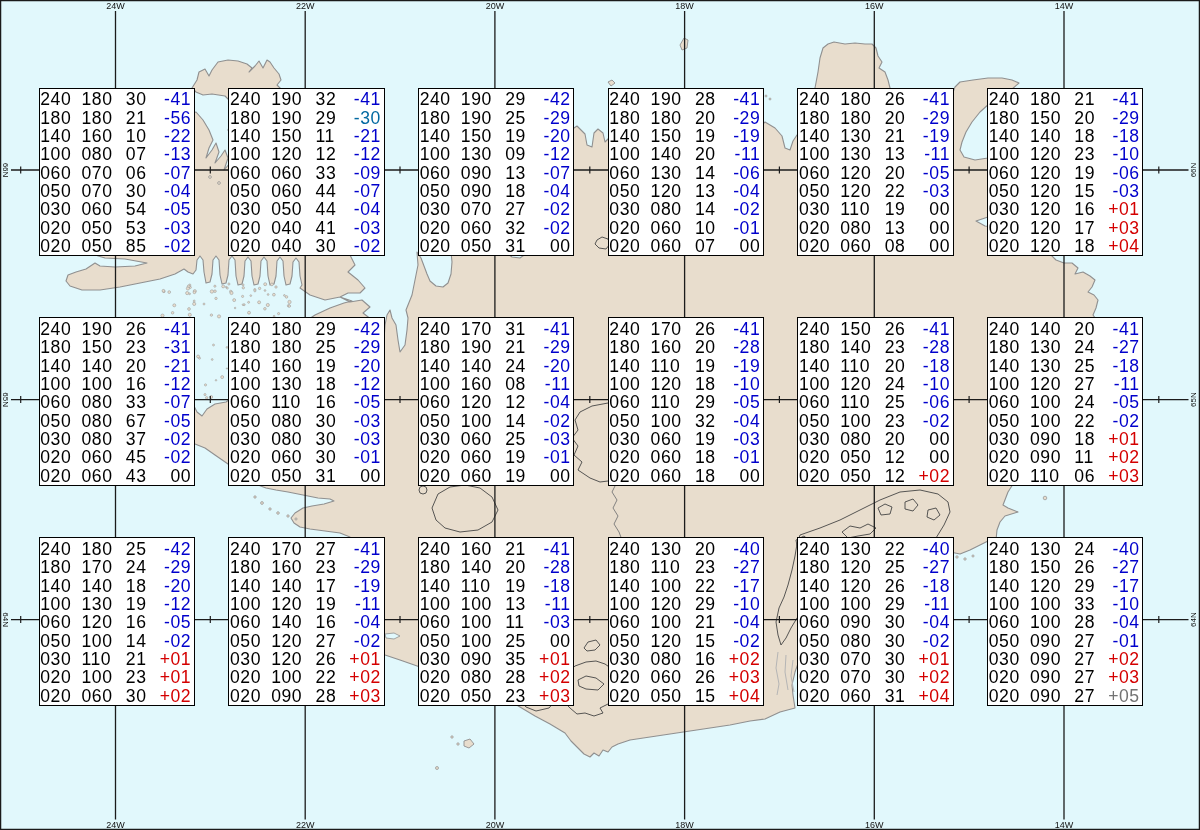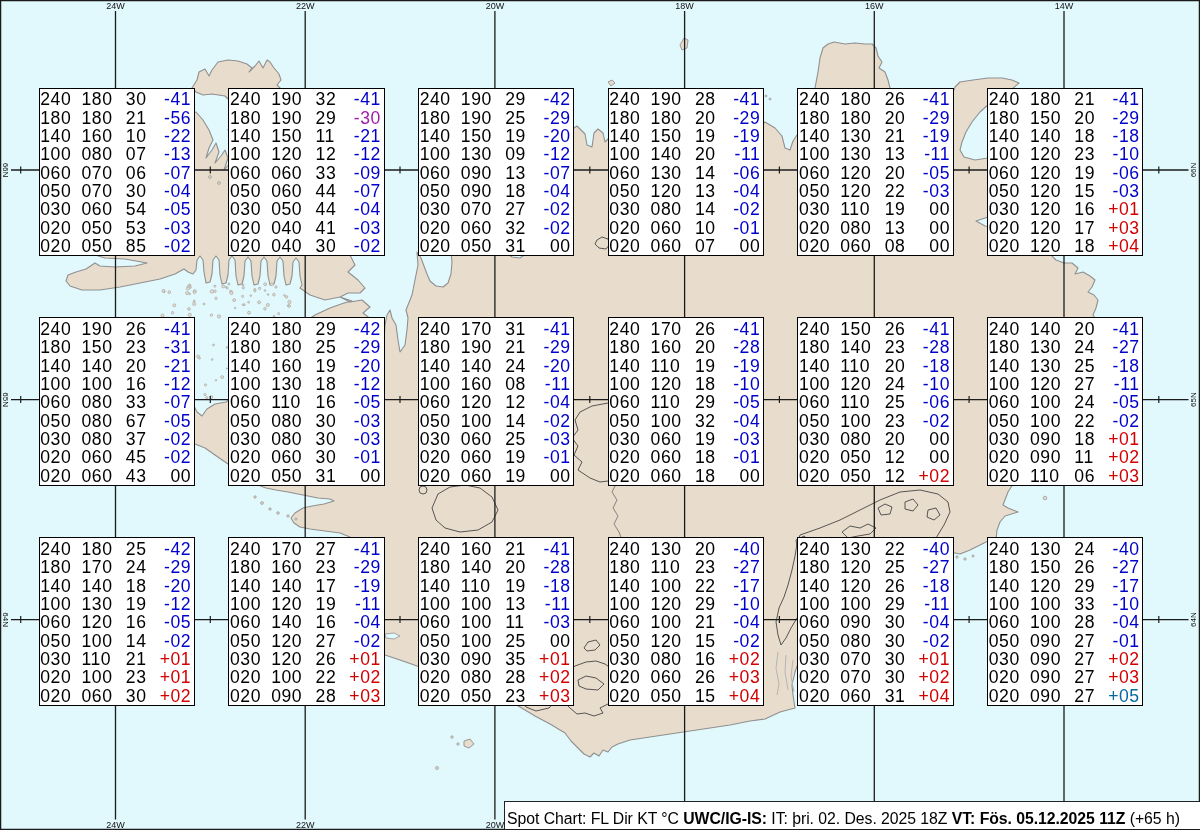--- a/index.html
+++ b/index.html
@@ -194,21 +194,21 @@
       <div class="br"><span class="c1">140</span><span class="c2">160</span><span class="c3">10</span><span class="c4" style="color:#0000cc">-22</span></div>
       <div class="br"><span class="c1">100</span><span class="c2">080</span><span class="c3">07</span><span class="c4" style="color:#0000cc">-13</span></div>
       <div class="br"><span class="c1">060</span><span class="c2">070</span><span class="c3">06</span><span class="c4" style="color:#0000cc">-07</span></div>
       <div class="br"><span class="c1">050</span><span class="c2">070</span><span class="c3">30</span><span class="c4" style="color:#0000cc">-04</span></div>
       <div class="br"><span class="c1">030</span><span class="c2">060</span><span class="c3">54</span><span class="c4" style="color:#0000cc">-05</span></div>
       <div class="br"><span class="c1">020</span><span class="c2">050</span><span class="c3">53</span><span class="c4" style="color:#0000cc">-03</span></div>
       <div class="br"><span class="c1">020</span><span class="c2">050</span><span class="c3">85</span><span class="c4" style="color:#0000cc">-02</span></div>
     </div>
 <div class="box" style="left:228.35px;top:87.7px">
       <div class="br"><span class="c1">240</span><span class="c2">190</span><span class="c3">32</span><span class="c4" style="color:#0000cc">-41</span></div>
-      <div class="br"><span class="c1">180</span><span class="c2">190</span><span class="c3">29</span><span class="c4" style="color:#a21caf">-30</span></div>
+      <div class="br"><span class="c1">180</span><span class="c2">190</span><span class="c3">29</span><span class="c4" style="color:#0369a1">-30</span></div>
       <div class="br"><span class="c1">140</span><span class="c2">150</span><span class="c3">11</span><span class="c4" style="color:#0000cc">-21</span></div>
       <div class="br"><span class="c1">100</span><span class="c2">120</span><span class="c3">12</span><span class="c4" style="color:#0000cc">-12</span></div>
       <div class="br"><span class="c1">060</span><span class="c2">060</span><span class="c3">33</span><span class="c4" style="color:#0000cc">-09</span></div>
       <div class="br"><span class="c1">050</span><span class="c2">060</span><span class="c3">44</span><span class="c4" style="color:#0000cc">-07</span></div>
       <div class="br"><span class="c1">030</span><span class="c2">050</span><span class="c3">44</span><span class="c4" style="color:#0000cc">-04</span></div>
       <div class="br"><span class="c1">020</span><span class="c2">040</span><span class="c3">41</span><span class="c4" style="color:#0000cc">-03</span></div>
       <div class="br"><span class="c1">020</span><span class="c2">040</span><span class="c3">30</span><span class="c4" style="color:#0000cc">-02</span></div>
     </div>
 <div class="box" style="left:418.05px;top:87.7px">
       <div class="br"><span class="c1">240</span><span class="c2">190</span><span class="c3">29</span><span class="c4" style="color:#0000cc">-42</span></div>
@@ -377,15 +377,14 @@
     </div>
 <div class="box" style="left:987.15px;top:537.3px">
       <div class="br"><span class="c1">240</span><span class="c2">130</span><span class="c3">24</span><span class="c4" style="color:#0000cc">-40</span></div>
       <div class="br"><span class="c1">180</span><span class="c2">150</span><span class="c3">26</span><span class="c4" style="color:#0000cc">-27</span></div>
       <div class="br"><span class="c1">140</span><span class="c2">120</span><span class="c3">29</span><span class="c4" style="color:#0000cc">-17</span></div>
       <div class="br"><span class="c1">100</span><span class="c2">100</span><span class="c3">33</span><span class="c4" style="color:#0000cc">-10</span></div>
       <div class="br"><span class="c1">060</span><span class="c2">100</span><span class="c3">28</span><span class="c4" style="color:#0000cc">-04</span></div>
       <div class="br"><span class="c1">050</span><span class="c2">090</span><span class="c3">27</span><span class="c4" style="color:#0000cc">-01</span></div>
       <div class="br"><span class="c1">030</span><span class="c2">090</span><span class="c3">27</span><span class="c4" style="color:#d40000">+02</span></div>
       <div class="br"><span class="c1">020</span><span class="c2">090</span><span class="c3">27</span><span class="c4" style="color:#d40000">+03</span></div>
-      <div class="br"><span class="c1">020</span><span class="c2">090</span><span class="c3">27</span><span class="c4" style="color:#0369a1">+05</span></div>
-    </div>
-<div id="bar"><span>Spot Chart: FL Dir KT °C </span><b>UWC/IG-IS:</b><span> IT: þri. 02. Des. 2025 18Z </span><b>VT: Fös. 05.12.2025 11Z</b><span> (+65 h)</span></div>
+      <div class="br"><span class="c1">020</span><span class="c2">090</span><span class="c3">27</span><span class="c4" style="color:#737373">+05</span></div>
+    </div>
 </div>
 </body></html>

